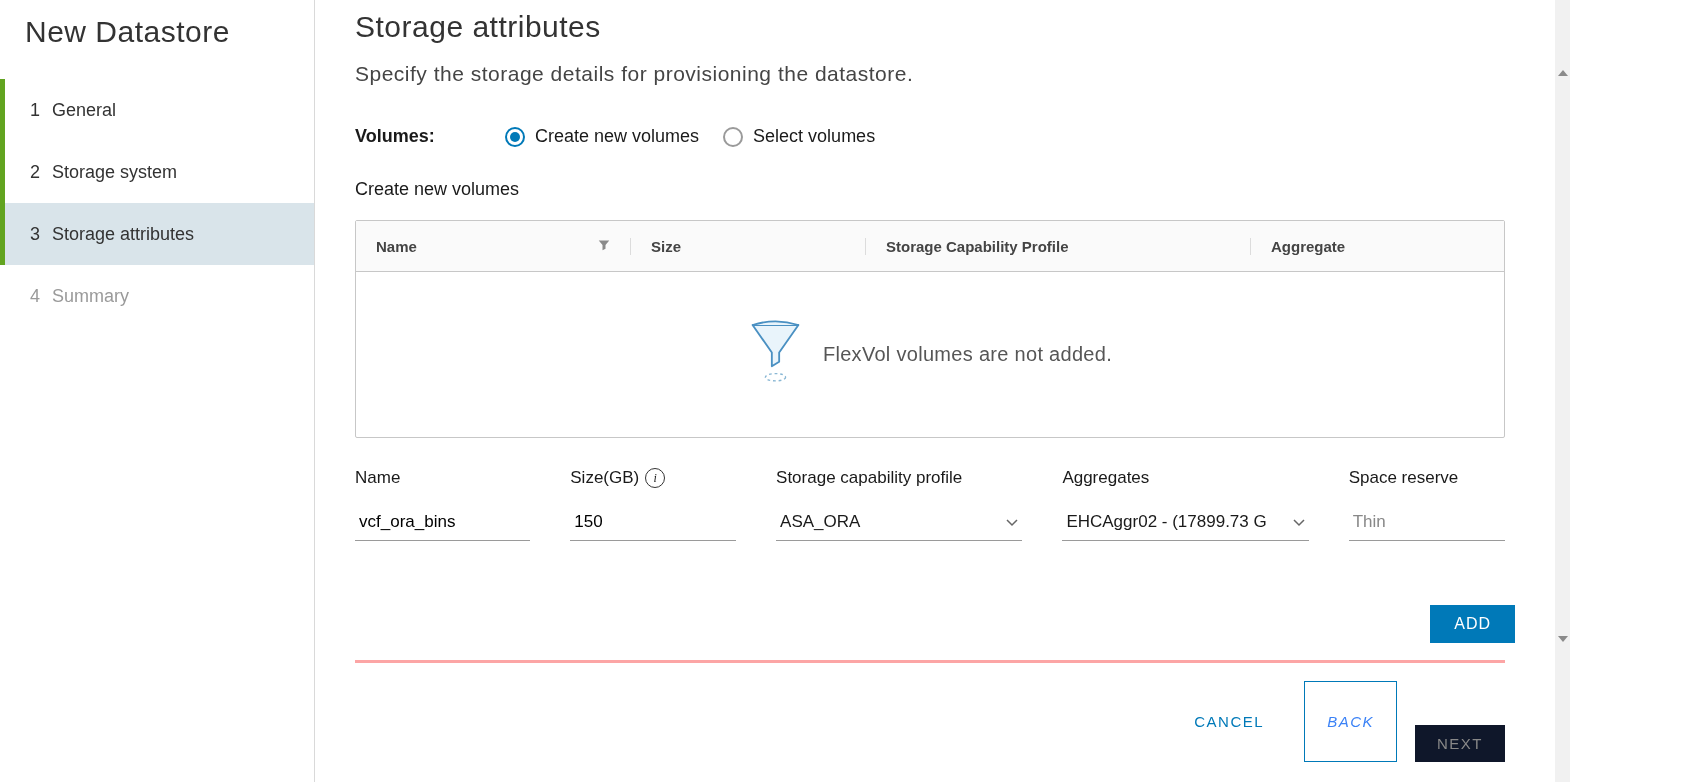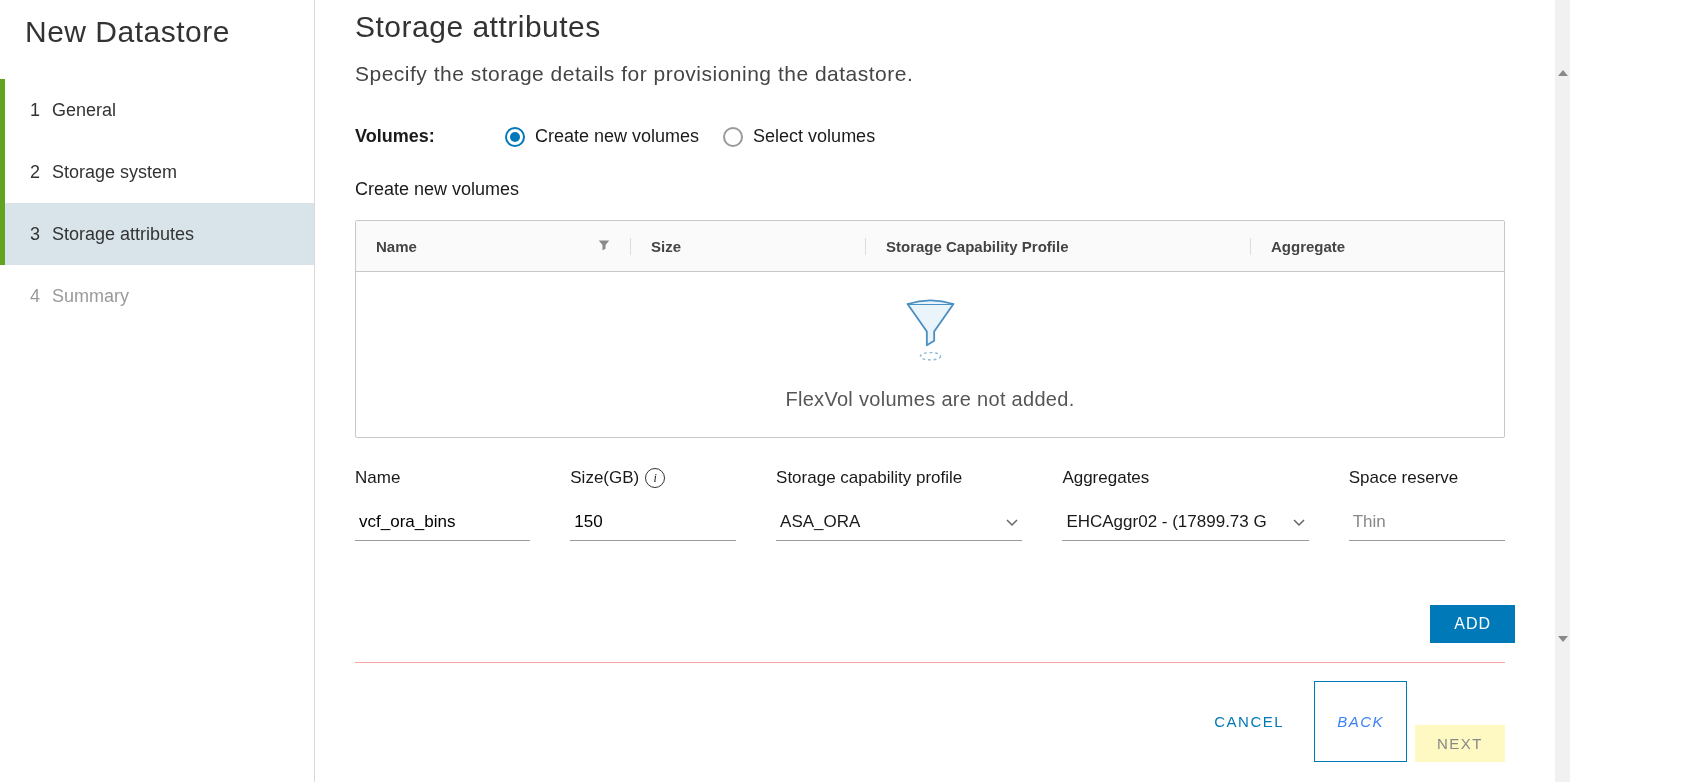--- a/index.html
+++ b/index.html
@@ -113,21 +113,21 @@
   }
   .thead .th { padding: 0 20px; box-sizing:border-box; display:flex; align-items:center; justify-content:space-between; }
   .th.name { flex: 0 0 275px; border-right:1px solid #dcdcdc; }
   .th.size { flex: 0 0 235px; border-right:1px solid #dcdcdc; }
   .th.scp  { flex: 0 0 385px; border-right:1px solid #dcdcdc; }
   .th.aggr { flex: 1 1 auto; }
   .filter-icon { color:#888; font-size:14px; }
 
   .tbody-empty {
     height: 165px;
-    display:flex; flex-direction:column; align-items:center; justify-content:center;
+    display:flex; flex-direction:row; align-items:center; justify-content:center;
     gap: 20px;
     color:#565656;
   }
   .tbody-empty .msg { font-size: 20px; letter-spacing: 0.3px; }
 
   .funnel svg { width:55px; height:65px; }
 
   
   .form-row {
     display:flex; gap:40px; margin-top:30px;
@@ -161,31 +161,31 @@
     right:40px; top:605px;
     background:#0079b8; color:#fff; border:none;
     padding: 10px 24px; font-size:16px; letter-spacing:1px;
     cursor:pointer;
   }
 
   
   .footer {
     position:absolute;
     left:40px; right:50px; bottom:20px;
-    border-top: 1px solid #fca5a5;
+    border-top: 3px solid #fca5a5;
     padding-top: 18px;
-    display:flex; justify-content:flex-end; gap:8px;
+    display:flex; justify-content:flex-end; gap:18px;
   }
   .btn {
     font-size:15px; letter-spacing:1.5px; padding:10px 22px;
     cursor:pointer; background:#fff;
   }
   .btn.cancel { border:none; color:#0079b8; }
   .btn.back   { border:1px solid #0079b8; color:#3b82f6;font-style:italic; }
-  .btn.next   { border:none; background:#fef9c3; color:#888; cursor:default;margin-top:44px; }
+  .btn.next   { border:none; background:#0f172a; color:#888; cursor:default;margin-top:44px; }
 
   
   .scrollbar {
     width: 15px;
     background: #f1f1f1;
     position: relative;
   }
   .scrollbar::before,
   .scrollbar::after {
     content:"";

